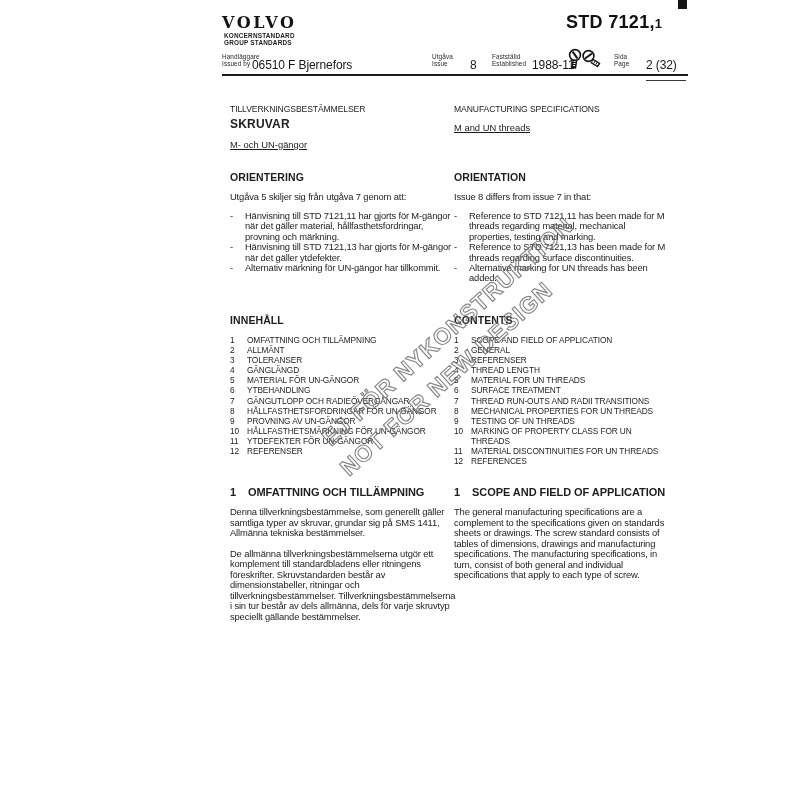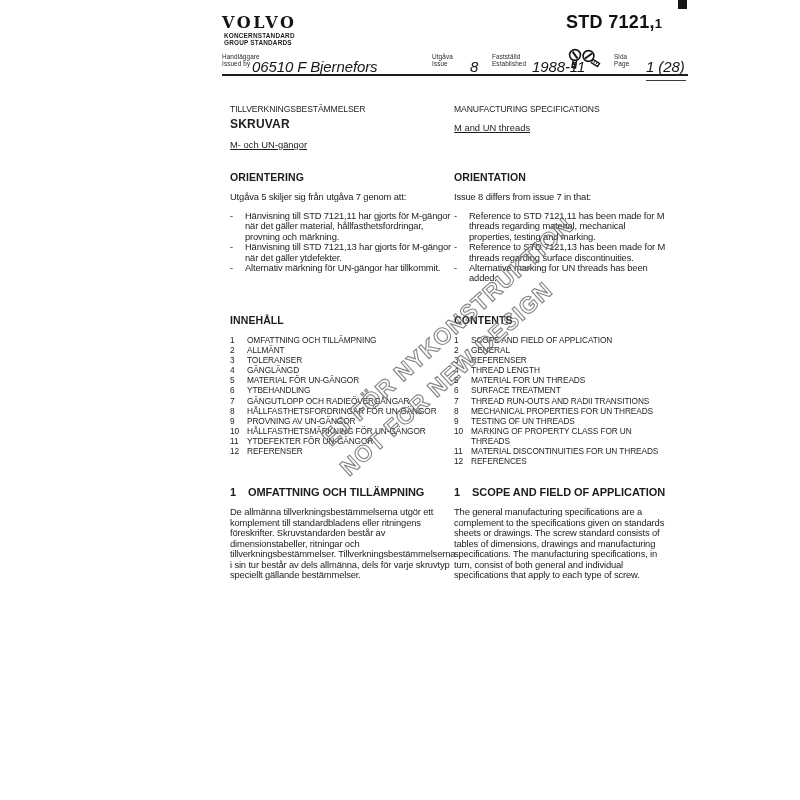--- a/index.html
+++ b/index.html
@@ -15,21 +15,21 @@
   .top-tick{left:678px;top:0;width:9px;height:9px;background:#151515;}
 
   
   .logo{left:222px;top:13px;font-family:"DejaVu Serif",serif;font-weight:bold;
         font-size:16px;letter-spacing:2.6px;color:#141414;}
   .orglines{left:224px;top:32px;font-size:6.4px;font-weight:bold;line-height:7px;letter-spacing:.2px;}
   .docnum{left:566px;top:12px;font-weight:bold;font-size:18px;letter-spacing:.3px;color:#111;}
   .docnum .suffix{font-size:13px;}
 
   .microlabel{font-size:6.4px;line-height:7px;color:#2a2a2a;letter-spacing:.1px;}
-  .hvalue{font-size:15px;letter-spacing:-.1px;color:#161616;font-style:italic;}
+  .hvalue{font-size:12px;letter-spacing:-.1px;color:#161616;}
 
   .hl-handler{left:222px;top:53px;}
   .hv-handler{left:252px;top:58px;}
   .hl-issue{left:432px;top:53px;}
   .hv-issue{left:470px;top:58px;}
   .hl-established{left:492px;top:53px;}
   .hv-established{left:532px;top:58px;}
   .screws{left:566px;top:47px;}
   .hl-page{left:614px;top:53px;}
   .hv-page{left:646px;top:58px;}
@@ -116,21 +116,21 @@
     <line x1="19" y1="11.5" x2="26" y2="6.5" stroke-width="2"></line>
     <path d="M26.5 12 L33.5 16.5 L31.5 19.5 L24.8 15.3" stroke-width="1.4"></path>
     <path d="M27.5 12.2 l-1.6 2.6 M29.5 13.5 l-1.6 2.6 M31.5 14.8 l-1.6 2.6" stroke-width="1"></path>
   </svg>
 </div>
 
 <div class="abs hl-page">
   <div class="microlabel">Sida</div>
   <div class="microlabel">Page</div>
 </div>
-<div class="abs hvalue hv-page">1 (28)</div>
+<div class="abs hvalue hv-page">2 (32)</div>
 
 <div class="abs hrule"></div>
 <div class="abs hrule-sub"></div>
 
 <div class="abs col-l" style="top:104px">
   <div class="cat">TILLVERKNINGSBESTÄMMELSER</div>
   <div class="doctitle">SKRUVAR</div>
   <div class="subtitle">M- och UN-gängor</div>
 </div>
 <div class="abs col-r" style="top:104px">
@@ -281,20 +281,21 @@
 <div class="abs col-l sech" style="top:486px">
   <span class="num">1</span>
   <span>OMFATTNING OCH TILLÄMPNING</span>
 </div>
 <div class="abs col-r sech" style="top:486px">
   <span class="num">1</span>
   <span>SCOPE AND FIELD OF APPLICATION</span>
 </div>
 
 <div class="abs col-l body-txt paras" style="top:507px">
+  <p>Denna tillverkningsbestämmelse, som generellt gäller samtliga typer av skruvar, grundar sig på SMS 1411, Allmänna tekniska bestämmelser.</p>
   <p>De allmänna tillverkningsbestämmelserna utgör ett komplement till standardbladens eller ritningens föreskrifter. Skruvstandarden består av dimensionstabeller, ritningar och tillverkningsbestämmelser. Tillverkningsbestämmelserna i sin tur består av dels allmänna, dels för varje skruvtyp speciellt gällande bestämmelser.</p>
 </div>
 <div class="abs col-r body-txt paras" style="top:507px">
   <p>The general manufacturing specifications are a complement to the specifications given on standards sheets or drawings. The screw standard consists of tables of dimensions, drawings and manufacturing specifications. The manufacturing specifications, in turn, consist of both general and individual specifications that apply to each type of screw.</p>
 </div>
 
 <div class="wm">
   <span class="l1">EJ FÖR NYKONSTRUKTION</span>
   <span class="l2">NOT FOR NEW DESIGN</span>
 </div>

